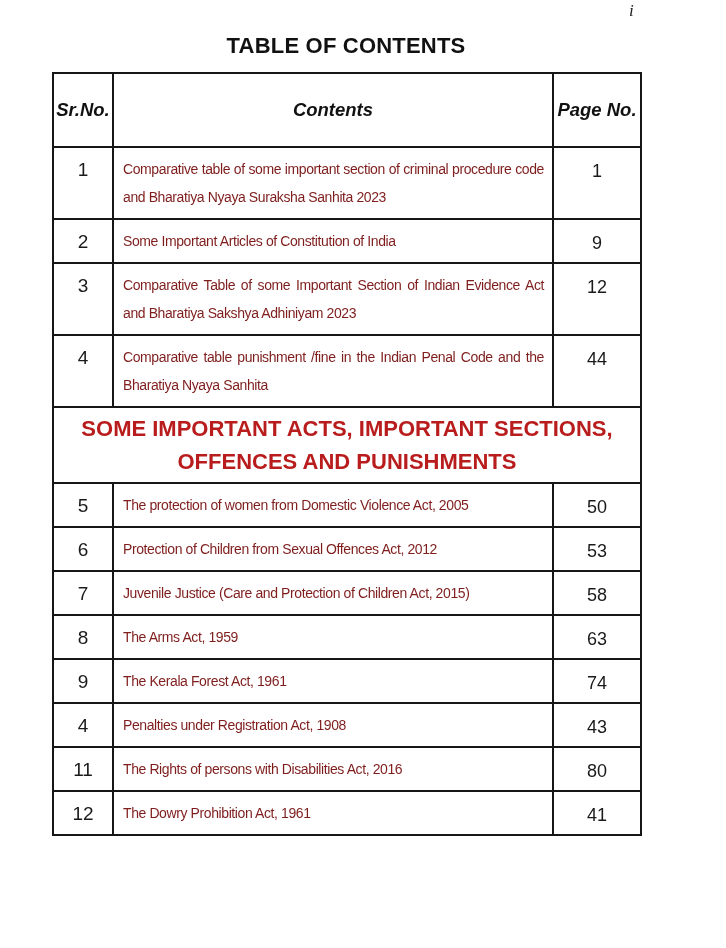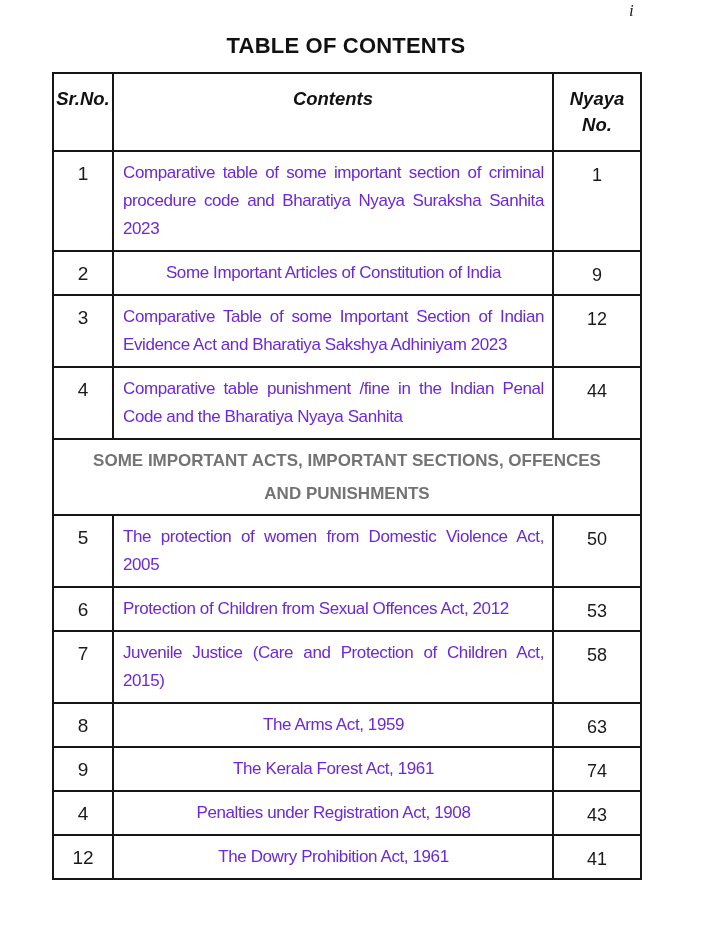--- a/index.html
+++ b/index.html
@@ -49,53 +49,53 @@
   .toc th, .toc td {
     border: 2px solid #161616;
     vertical-align: top;
     overflow: hidden;
   }
   .toc th {
     font-size: 18.5px;
     font-weight: bold;
     font-style: italic;
     text-align: center;
-    padding: 12px 2px;
+    padding: 23px 2px;
     line-height: 26px;
     color: #111;
   }
   td.sr-cell {
     text-align: center;
     font-size: 19px;
     padding-top: 8px;
     line-height: 28px;
   }
   td.contents-cell {
-    font-size: 17px;
+    font-size: 14px;
     letter-spacing: -0.4px;
     line-height: 28px;
     padding: 7px 8px 7px 9px;
     text-align: justify;
-    color: #6d28d9;
+    color: #7f1d1d;
   }
-  td.contents-cell.nw { white-space: nowrap; text-align: center; }
+  td.contents-cell.nw { white-space: nowrap; text-align: left; }
   td.page-cell {
     text-align: center;
     font-size: 18px;
     padding-top: 9px;
     line-height: 28px;
   }
   tr.section-row td {
     text-align: center;
     font-weight: bold;
-    font-size: 17px;
+    font-size: 22px;
     line-height: 33px;
     padding: 4px 26px;
     letter-spacing: 0px;
-    color: #737373;
+    color: #b91c1c;
   }
 </style>
 </head>
 <body>
 
 <div class="corner-folio">i</div>
 
 <div class="title-wrap">
   <span class="page-title">TABLE OF CONTENTS</span>
 </div>
@@ -103,21 +103,21 @@
 <table class="toc">
   <colgroup>
     <col class="c-sr">
       <col class="c-main">
       <col class="c-pg">
   </colgroup>
   <tbody>
     <tr>
       <th>Sr.No.</th>
       <th>Contents</th>
-      <th>Nyaya No.</th>
+      <th>Page No.</th>
     </tr>
 
     <tr>
       <td class="sr-cell">1</td>
       <td class="contents-cell">Comparative table of some important section of criminal procedure code and Bharatiya Nyaya Suraksha Sanhita 2023</td>
       <td class="page-cell">1</td>
     </tr>
     <tr>
       <td class="sr-cell">2</td>
       <td class="contents-cell nw">Some Important Articles of Constitution of India</td>
@@ -162,18 +162,23 @@
       <td class="sr-cell">9</td>
       <td class="contents-cell nw">The Kerala Forest Act, 1961</td>
       <td class="page-cell">74</td>
     </tr>
     <tr>
       <td class="sr-cell">4</td>
       <td class="contents-cell nw">Penalties under Registration Act, 1908</td>
       <td class="page-cell">43</td>
     </tr>
     <tr>
+      <td class="sr-cell">11</td>
+      <td class="contents-cell nw">The Rights of persons with Disabilities Act, 2016</td>
+      <td class="page-cell">80</td>
+    </tr>
+    <tr>
       <td class="sr-cell">12</td>
       <td class="contents-cell nw">The Dowry Prohibition Act, 1961</td>
       <td class="page-cell">41</td>
     </tr>
   </tbody>
 </table>
 
 </body></html>

